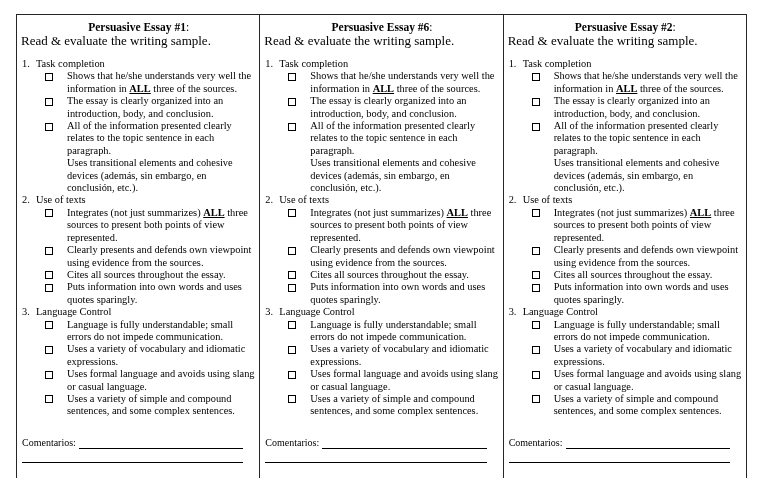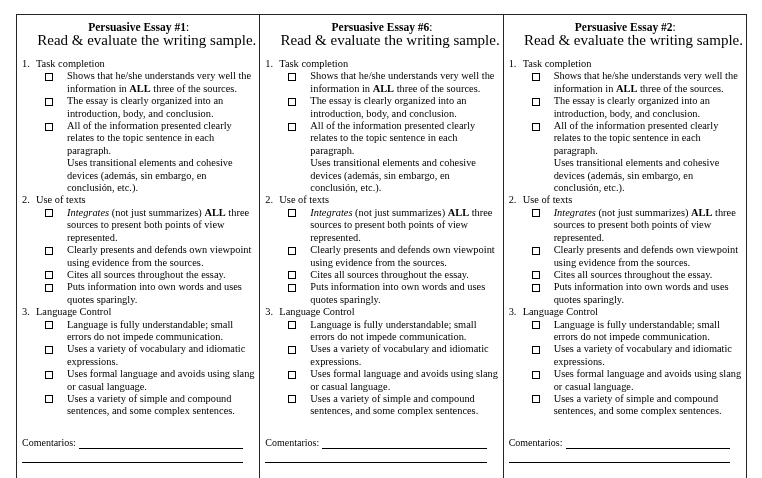--- a/index.html
+++ b/index.html
@@ -34,38 +34,38 @@
   .panel:last-child { border-right: none; }
   .panel-title {
     text-align: center;
     font-size: 11.5px;
     font-weight: 700;
     line-height: 13px;
     margin-top: 1px;
   }
   .panel-title .tcolon { font-weight: 400; }
   .panel-subtitle {
-    text-align: right;
-    font-size: 15px;
+    text-align: left;
+    font-size: 13px;
     line-height: 13px;
     margin-bottom: 11px;
   }
   .section-head { display: flex; }
   .sec-num { flex: none; width: 14px; padding-left: 1px; }
   .item { display: flex; padding-left: 24px; }
   .box-col { flex: none; width: 22px; padding-top: 2.5px; }
   .cbox {
     display: block;
     width: 6px; height: 6px;
     border: 1.4px solid #000000;
     background: #ffffff;
   }
   .item-text { flex: 1 1 auto; min-width: 0; }
-  .item-text .b { font-weight: 700; }
-  .item-text .i { font-style: italic; }
+  .item-text .b { font-weight: 700; text-decoration: underline; }
+  .item-text .i { }
   .comments { margin-top: 18px; padding-left: 1px; }
   .c-row1 { display: flex; align-items: flex-end; }
   .c-label { flex: none; font-size: 10px; line-height: 13px; }
   .c-line {
     flex: 1 1 auto;
     border-bottom: 1.2px solid #000000;
     height: 10px;
     margin-left: 3px;
     margin-right: 13px;
   }

